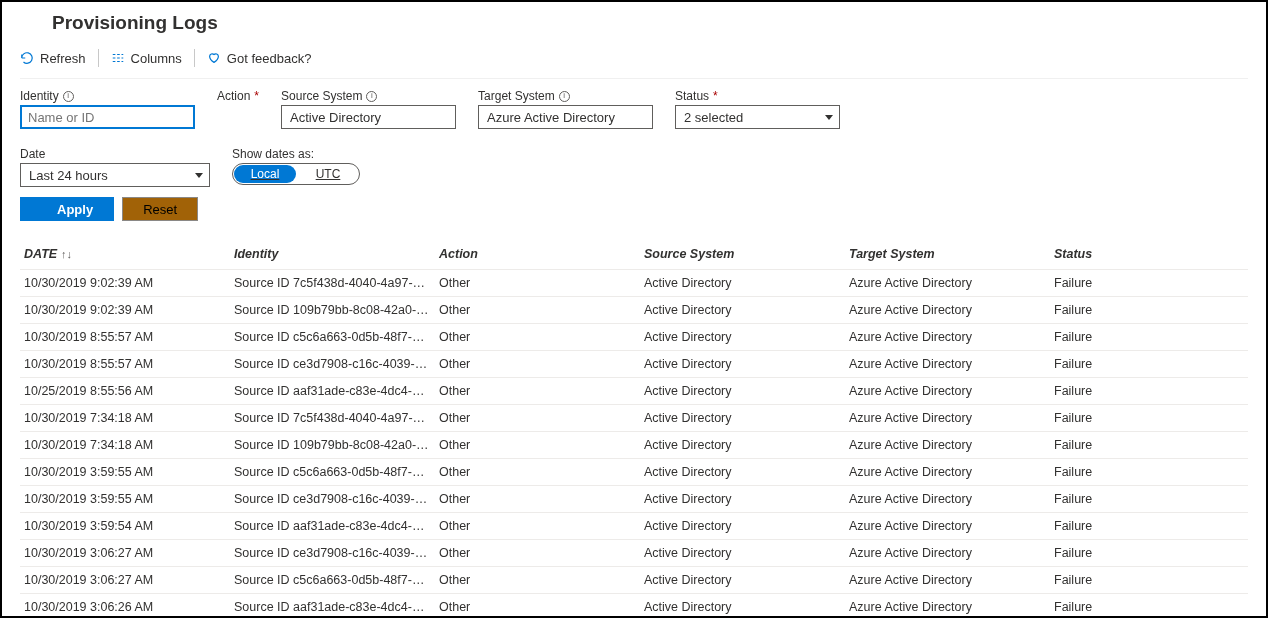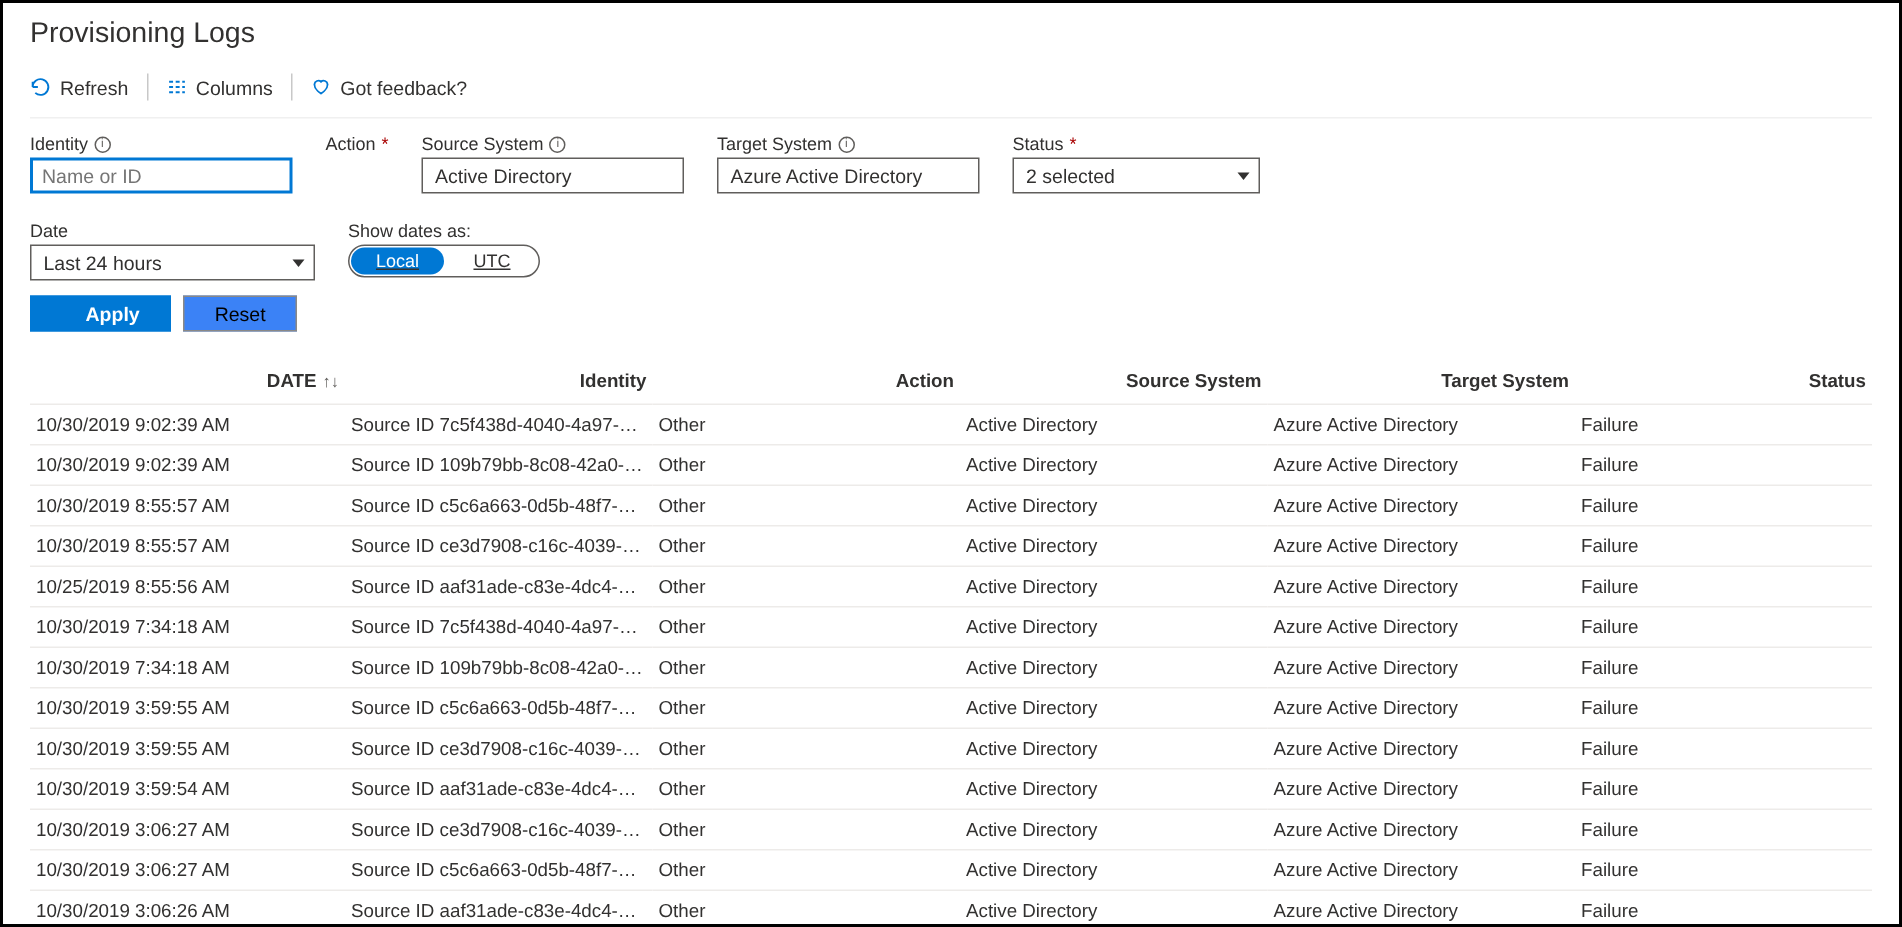--- a/index.html
+++ b/index.html
@@ -1,41 +1,41 @@
 <!DOCTYPE html>
 <html><head>
 <meta charset="utf-8">
 <style>
   * { box-sizing: border-box; margin:0; padding:0; }
   html,body { font-family: "Segoe UI", Arial, sans-serif; font-size:13px; color:#323130; background:#fff; }
   .frame { width:1268px; height:618px; border:2px solid #000; overflow:hidden; }
   .content { padding:10px 18px 0 18px; }
-  h1.page-title { font-size:19px; font-weight:400; margin-bottom:14px; }
+  h1.page-title { font-size:19px; font-weight:700; margin-bottom:14px;margin-left:32px; }
   .toolbar { display:flex; align-items:center; gap:0; padding-bottom:10px; border-bottom:1px solid #f0f0f0; margin-bottom:10px;}
   .tb-item { display:flex; align-items:center; gap:6px; color:#323130; cursor:pointer; padding:0 12px; height:20px;}
   .tb-item:first-child { padding-left:0; }
   .tb-sep { width:1px; height:18px; background:#c8c8c8; }
   .tb-item svg { width:14px; height:14px; stroke:#0078d4; fill:none; stroke-width:1.4;}
   .filters { display:flex; flex-wrap:wrap; gap:18px 22px; }
   .filter-col { display:flex; flex-direction:column; gap:2px; }
   .flabel { font-size:12px; color:#323130; display:flex; align-items:center; gap:4px; }
   .req { color:#a80000; }
   .info-icon { width:11px; height:11px; border:1px solid #605e5c; border-radius:50%; display:inline-flex; align-items:center; justify-content:center; font-size:8px; color:#605e5c; line-height:1;}
   .dropdown { border:1px solid #605e5c; height:24px; display:flex; align-items:center; justify-content:space-between; padding:0 6px 0 8px; background:#fff; cursor:pointer; font-size:13px;}
   .dropdown.w165{width:165px;} .dropdown.w175{width:175px;} .dropdown.w190{width:190px;}
   .chev { width:0;height:0;border-left:4px solid transparent;border-right:4px solid transparent;border-top:5px solid #323130;}
   .identity-input { border:2px solid #0078d4; height:24px; width:175px; padding:0 6px; font-size:13px; outline:none; color:#3b82f6;}
   .toggle-group { display:flex; align-items:center; border:1px solid #605e5c; border-radius:14px; height:22px; overflow:hidden; width:128px;text-decoration:underline;}
   .toggle-opt { flex:1; text-align:center; font-size:12px; line-height:20px; cursor:pointer;}
   .toggle-opt.active { background:#0078d4; color:#fff; border-radius:12px; margin:1px; line-height:18px;}
   .btn-row { margin-top:10px; display:flex; gap:8px; margin-bottom:18px;}
-  .btn { height:24px; padding:0 20px; border:1px solid #8a8886; background:#3b82f6; cursor:pointer; font-size:13px;}
+  .btn { height:24px; padding:0 20px; border:1px solid #8a8886; background:#a16207; cursor:pointer; font-size:13px;}
   .btn.primary { background:#0078d4; color:#fff; border-color:#0078d4; font-weight:600;padding-left:36px;}
   table { width:100%; border-collapse:collapse; table-layout:fixed; }
-  thead th { text-align:right; font-weight:600; font-size:12.5px; padding:8px 4px; border-bottom:1px solid #edebe9; vertical-align:middle;}
+  thead th { text-align:left; font-weight:600; font-size:12.5px; padding:8px 4px; border-bottom:1px solid #edebe9; vertical-align:middle;font-style:italic;}
   thead th .sort-icon{ margin-left:4px; color:#605e5c; font-size:11px;}
   tbody td { font-size:12.5px; padding:6px 4px; border-bottom:1px solid #edebe9; white-space:nowrap; overflow:hidden; text-overflow:ellipsis; }
   col.c-date{width:210px;} col.c-id{width:205px;} col.c-act{width:205px;} col.c-src{width:205px;} col.c-tgt{width:205px;} col.c-stat{width:auto;}
 </style>
 </head>
 <body>
 <div class="frame">
 <div class="content">
 
 <h1 class="page-title">Provisioning Logs</h1>

